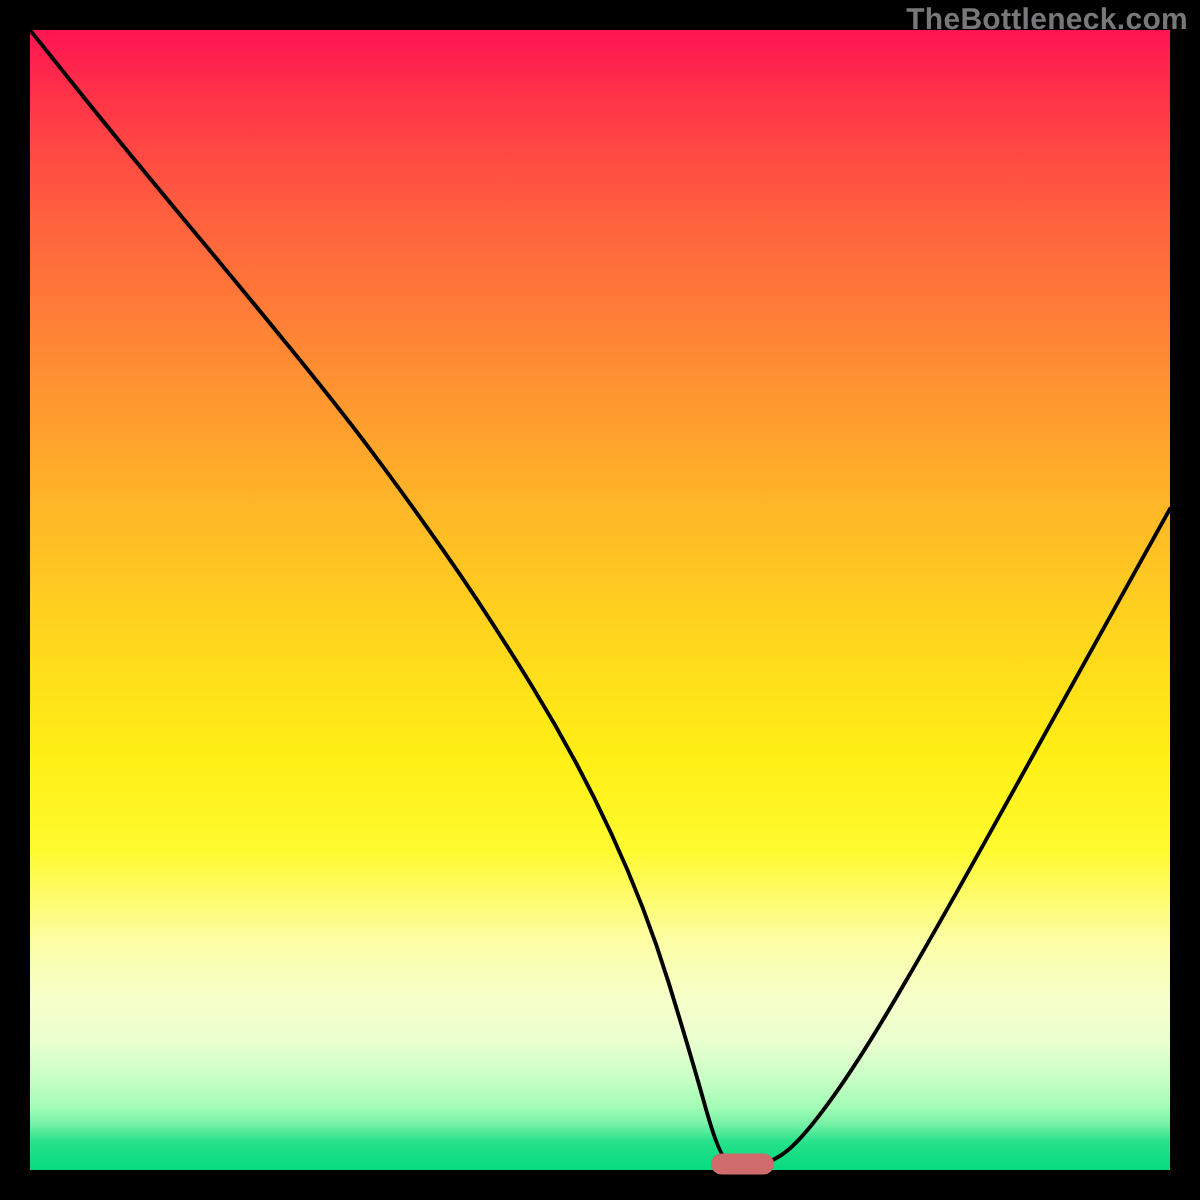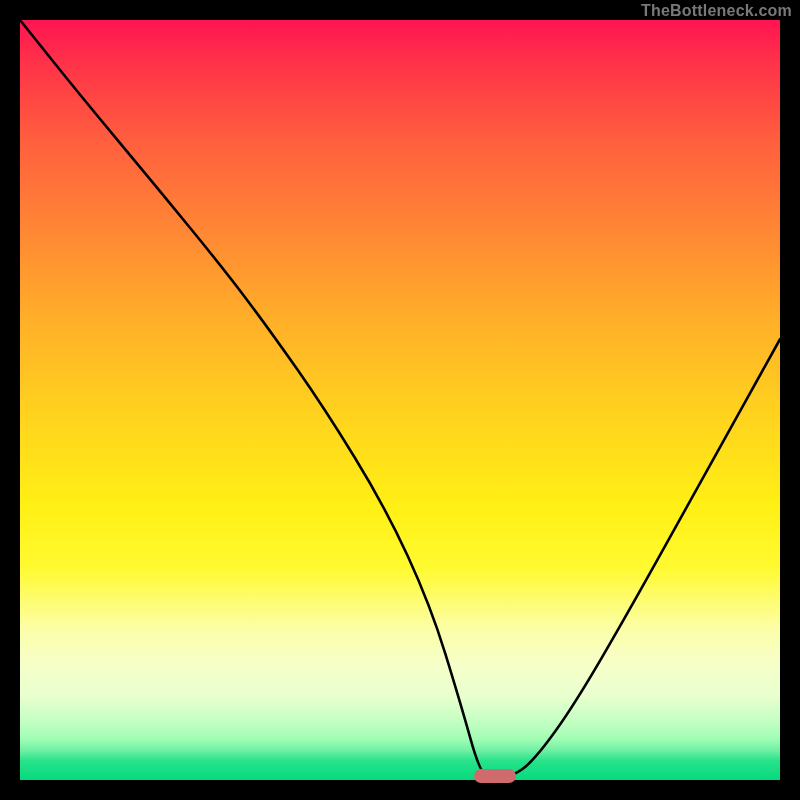--- a/index.html
+++ b/index.html
@@ -44,21 +44,21 @@
   .marker {
     position: absolute;
     background: #cf6b6d;
     border-radius: 9px;
   }
   .watermark {
     position: absolute;
     top: 2px;
     right: 8px;
     font-family: Arial, Helvetica, sans-serif;
-    font-size: 16px;
+    font-size: 20px;
     font-weight: 600;
     color: #77787a;
     letter-spacing: 0.2px;
   }
   svg.curve {
     position: absolute;
     left: 20px;
     top: 20px;
     width: 760px;
     height: 760px;

